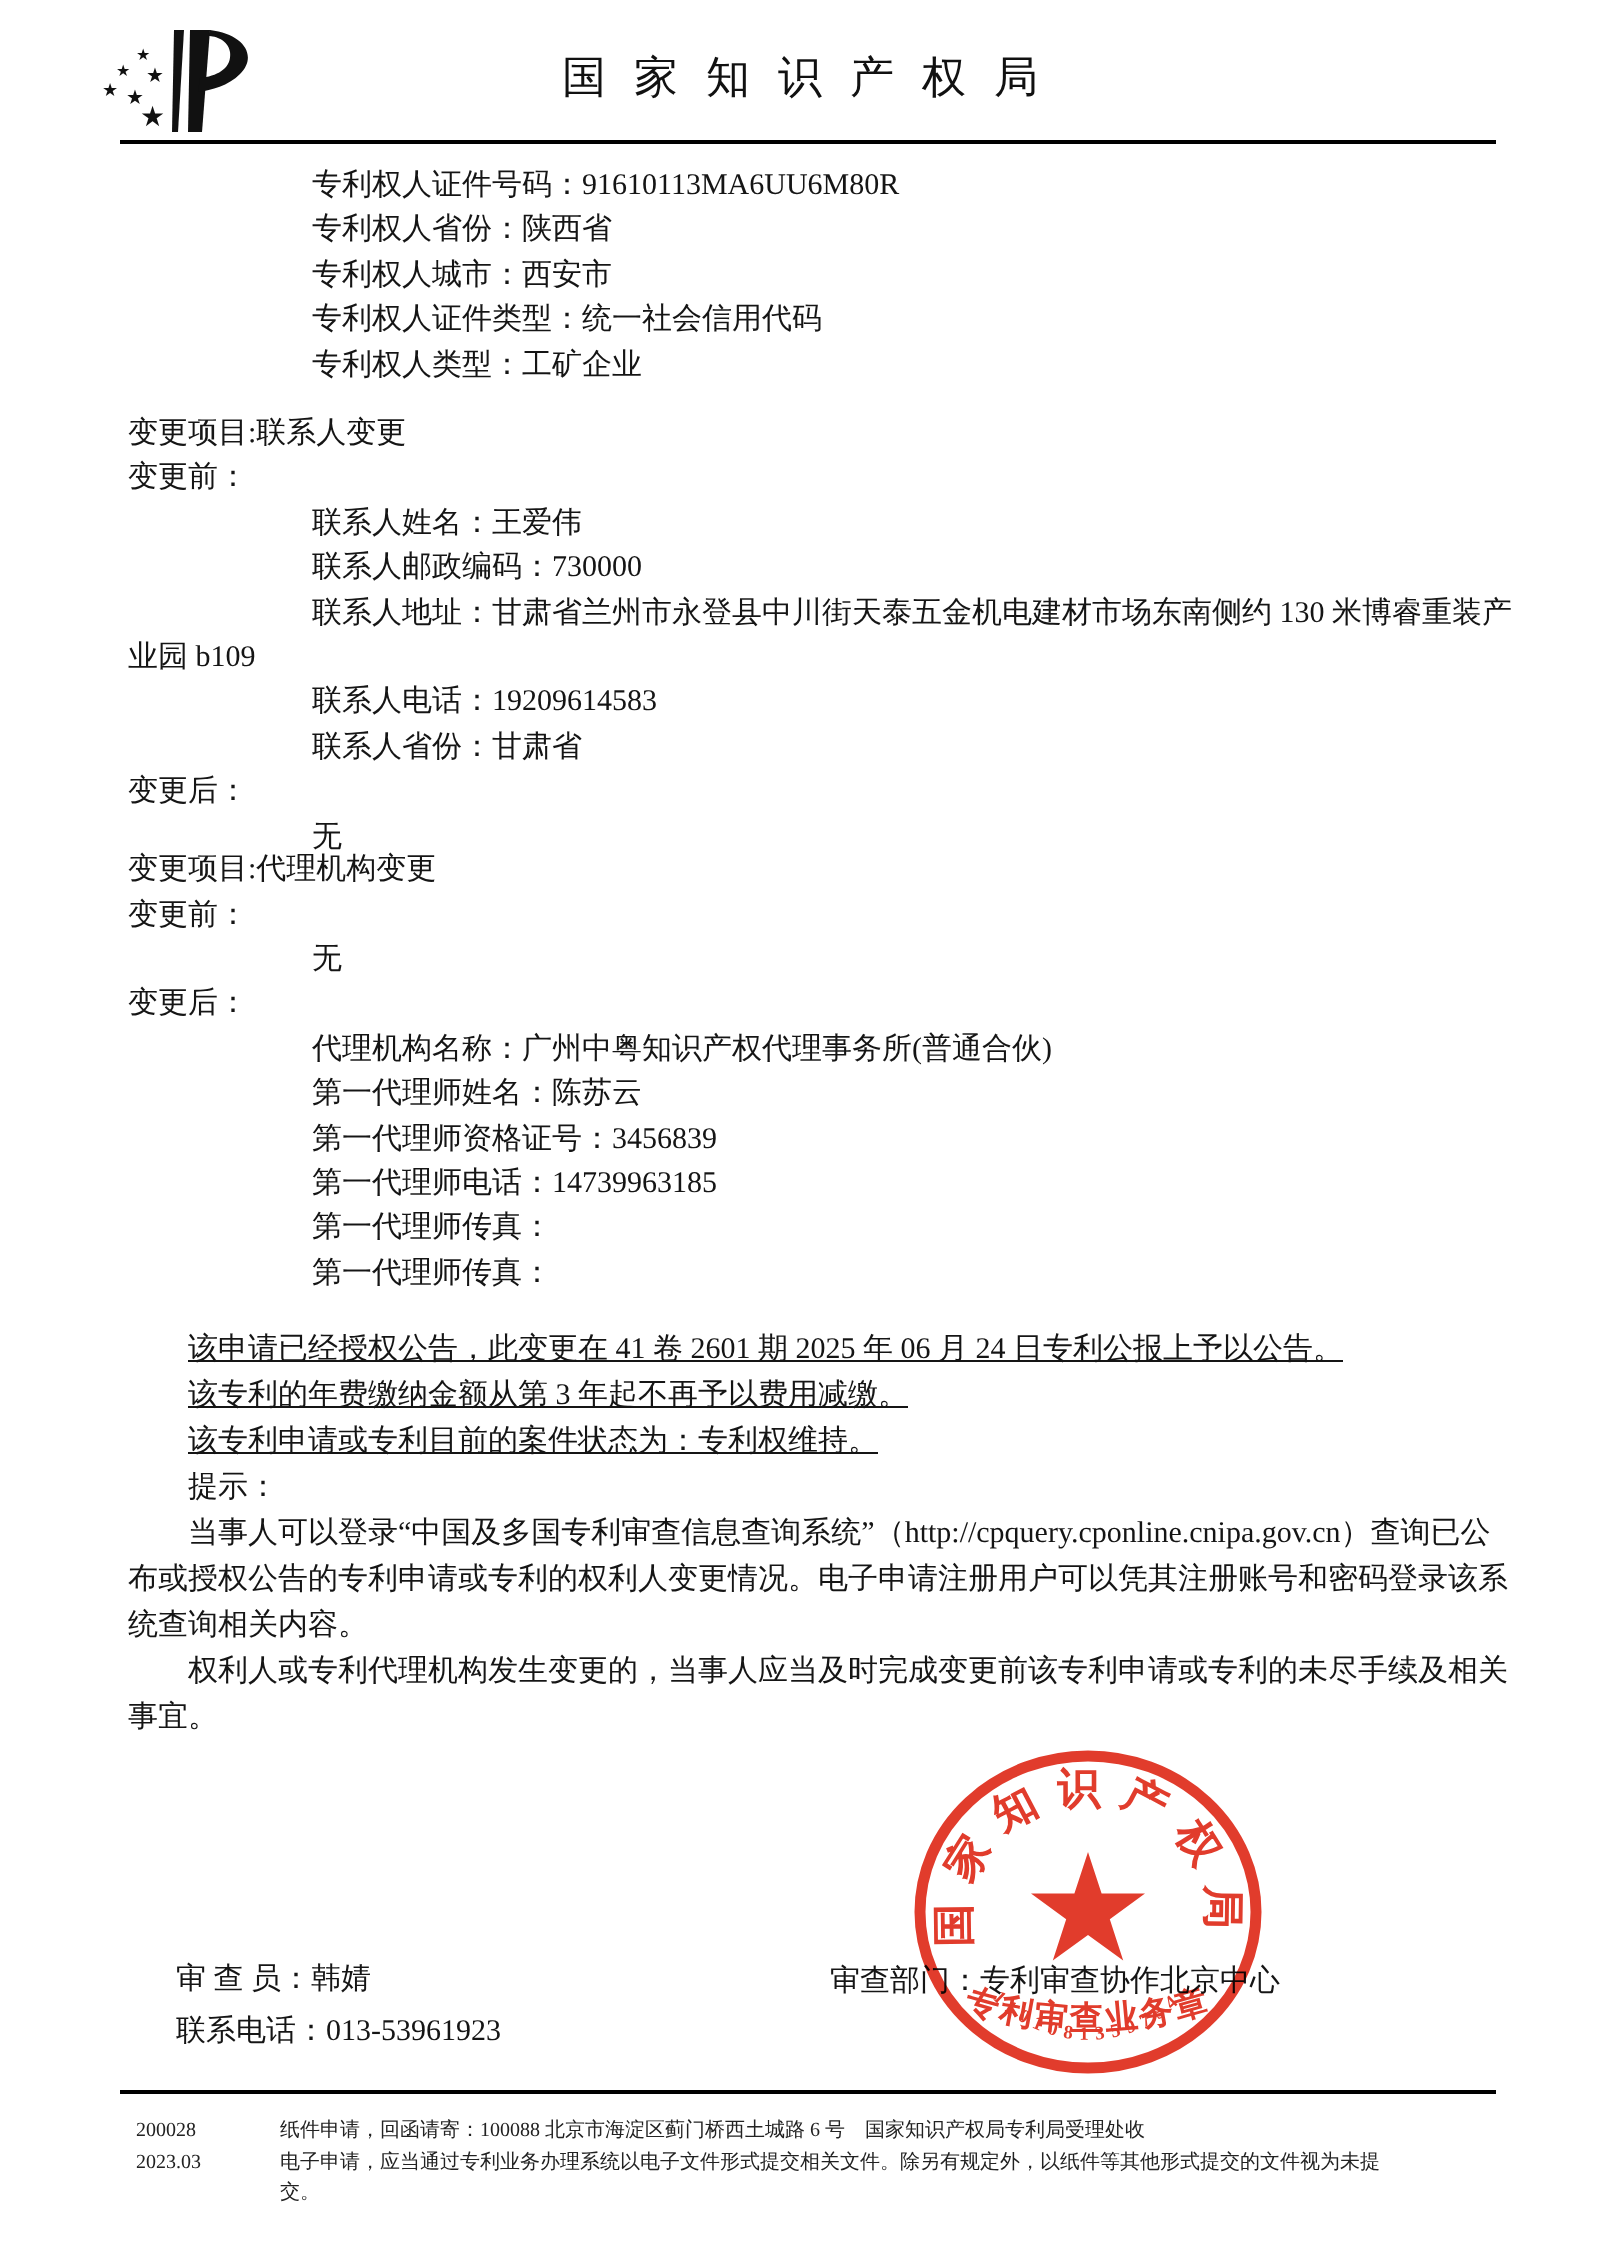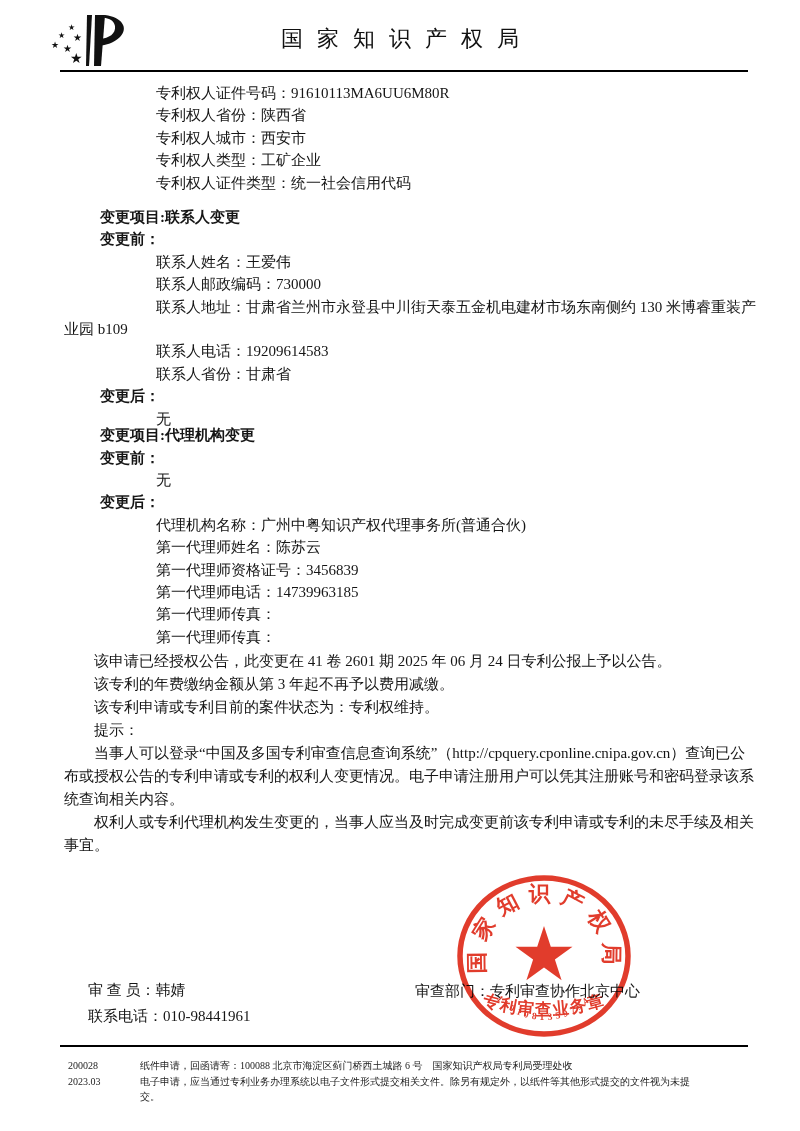--- a/index.html
+++ b/index.html
@@ -14,24 +14,24 @@
     position:absolute;left:0;top:28px;width:100%;text-align:center;
     font-size:22px;letter-spacing:14px;text-indent:14px;font-weight:500;color:#111;
   }
   .rule{position:absolute;left:60px;width:688px;height:2px;background:#000;}
   .rule-top{top:70px;}
   .rule-bottom{top:1045px;}
   
   .content{position:absolute;left:64px;top:82px;width:690px;}
   .ind{margin-left:92px;}
   .addr{margin-left:0;text-indent:92px;margin-right:-12px;}
-  .sect{font-weight:bold;margin-left:36px;}
+  .sect{font-weight:normal;}
   .sect-gap{margin-top:12px;}
   .sect-tight{margin-top:-6px;}
-  .ann{margin-top:2px;line-height:23px;}
+  .ann{margin-top:16px;line-height:23px;text-decoration:underline;}
   .ann p{margin:0;text-indent:30px;}
   .notice{line-height:23px;}
   .notice p{margin:0;text-indent:30px;}
   .notice-title{text-indent:0;}
   
   .signoff{position:absolute;left:88px;top:977px;line-height:26px;}
   .dept{position:absolute;left:415px;top:980px;}
   
   .stamp{position:absolute;left:455px;top:872px;mix-blend-mode:multiply;opacity:.92;}
   .stamp text{font-family:"Liberation Serif","DejaVu Serif",serif;}
@@ -59,22 +59,22 @@
   </svg>
   <div class="doc-title">国家知识产权局</div>
   <div class="rule rule-top"></div>
 
   <div class="content">
 
     <div>
       <div class="ind">专利权人证件号码：91610113MA6UU6M80R</div>
       <div class="ind">专利权人省份：陕西省</div>
       <div class="ind">专利权人城市：西安市</div>
+      <div class="ind">专利权人证件类型：统一社会信用代码</div>
       <div class="ind">专利权人类型：工矿企业</div>
-      <div class="ind">专利权人证件类型：统一社会信用代码</div>
     </div>
 
     <div>
       <div class="sect sect-gap">变更项目:联系人变更</div>
       <div class="sect">变更前：</div>
       <div class="ind">联系人姓名：王爱伟</div>
       <div class="ind">联系人邮政编码：730000</div>
       <div class="addr">联系人地址：甘肃省兰州市永登县中川街天泰五金机电建材市场东南侧约 130 米博睿重装产业园 b109</div>
       <div class="ind">联系人电话：19209614583</div>
       <div class="ind">联系人省份：甘肃省</div>
@@ -104,21 +104,21 @@
     <div class="notice">
       <p class="notice-title">提示：</p>
       <p>当事人可以登录“中国及多国专利审查信息查询系统”（http://cpquery.cponline.cnipa.gov.cn）查询已公布或授权公告的专利申请或专利的权利人变更情况。电子申请注册用户可以凭其注册账号和密码登录该系统查询相关内容。</p>
       <p>权利人或专利代理机构发生变更的，当事人应当及时完成变更前该专利申请或专利的未尽手续及相关事宜。</p>
     </div>
 
   </div>
 
   <div class="signoff">
     <div>审 查 员：韩婧</div>
-    <div>联系电话：010-98441961</div>
+    <div>联系电话：013-53961923</div>
   </div>
   <div class="dept">审查部门：专利审查协作北京中心</div>
 
   <svg class="stamp" width="176" height="166" viewBox="0 0 176 166" aria-hidden="true">
     <defs>
       <path id="arcTop" d="M 31.9 102.5 A 60 56 0 1 1 146.1 102.5" fill="none"></path>
       <path id="arcBiz" d="M 34 135 A 200 200 0 0 0 144 135" fill="none"></path>
       <path id="arcSerial" d="M 42 128 A 64 62 0 0 0 136 128" fill="none"></path>
     </defs>
     <ellipse cx="89" cy="84" rx="84" ry="78" fill="none" stroke-width="5.5" stroke="#df2b1a"></ellipse>

